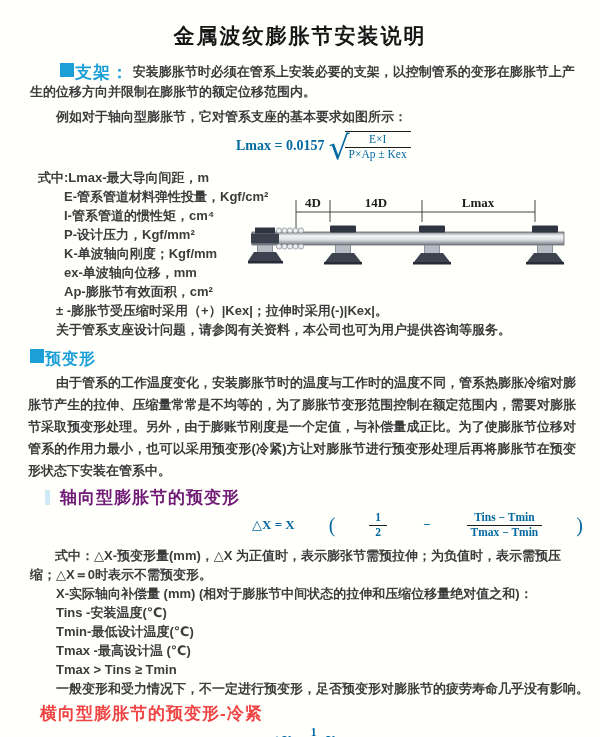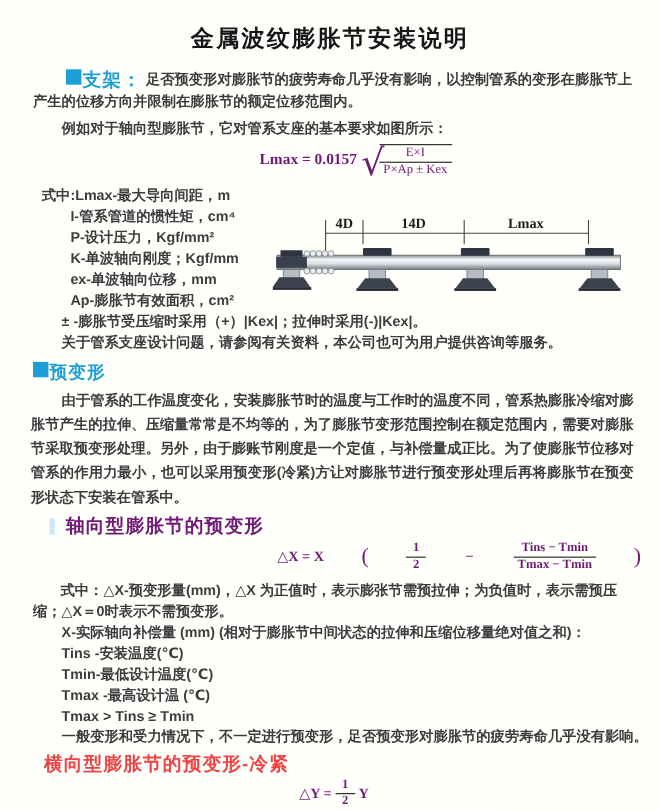--- a/index.html
+++ b/index.html
@@ -15,21 +15,21 @@
     font-size:21px;line-height:24px;font-weight:700;color:#161616;letter-spacing:2px;
   }
   
   .btxt{font-size:13px;font-weight:600;color:#3c3c3c;}
   
   .sq{display:inline-block;width:14px;height:14px;background:#1b9fd6;vertical-align:-1px;margin-right:1px;}
   .sec-title{color:#1b9fd6;font-size:17px;font-weight:700;vertical-align:-2px;letter-spacing:1px;}
   .para-support{margin:12px 24px 0 30px;line-height:19px;text-indent:30px;}
   .para-example{margin:6px 24px 0 30px;line-height:19px;text-indent:26px;}
   
-  .formula{font-family:"Liberation Serif","DejaVu Serif","DejaVu Sans",serif;color:#701a75;}
+  .formula{font-family:"Liberation Serif","DejaVu Serif","DejaVu Sans",serif;color:#0369a1;}
   .f-lmax{margin:4px 0 0 236px;height:32px;display:flex;align-items:center;}
   .f-lhs{font-weight:700;font-size:14px;margin-right:4px;}
   .radical{font-size:33px;font-weight:400;line-height:0;margin-right:-5px;position:relative;top:2px;font-family:"DejaVu Sans",sans-serif;}
   .frac{display:inline-block;text-align:center;font-size:11.5px;line-height:1.2;vertical-align:middle;}
   .frac .num{display:block;border-bottom:1px solid #1d1d1d;padding:0 6px;}
   .frac .den{display:block;padding:0 4px;}
   .radicand{border-top:1.5px solid #1d1d1d;padding-top:1px;}
   
   .defs{margin-top:6px;}
   .defs p{margin:0;line-height:19px;}
@@ -55,35 +55,36 @@
 </style>
 </head>
 <body>
 
 <div class="page">
 
   <h1 class="doc-title">金属波纹膨胀节安装说明</h1>
 
   <p class="para-support btxt">
     <span class="sq"></span><span class="sec-title">支架：</span>
-    <span>足否预变形对膨胀节的疲劳寿命几乎没有影响，以控制管系的变形在膨胀节上产生的位移方向并限制在膨胀节的额定位移范围内。</span>
+    <span>安装膨胀节时必须在管系上安装必要的支架，以控制管系的变形在膨胀节上产生的位移方向并限制在膨胀节的额定位移范围内。</span>
   </p>
   <p class="para-example btxt">例如对于轴向型膨胀节，它对管系支座的基本要求如图所示：</p>
 
   <div class="f-lmax formula">
     <span class="f-lhs">Lmax = 0.0157</span>
     <span class="radical">√</span>
     <span class="frac radicand">
       <span class="num">E×I</span>
       <span class="den">P×Ap ± Kex</span>
     </span>
   </div>
 
   <div class="defs btxt">
     <p class="d0">式中:Lmax-最大导向间距，m</p>
+    <p class="di">E-管系管道材料弹性投量，Kgf/cm²</p>
     <p class="di">I-管系管道的惯性矩，cm⁴</p>
     <p class="di">P-设计压力，Kgf/mm²</p>
     <p class="di">K-单波轴向刚度；Kgf/mm</p>
     <p class="di">ex-单波轴向位移，mm</p>
     <p class="di">Ap-膨胀节有效面积，cm²</p>
     <p class="dw">± -膨胀节受压缩时采用（+）|Kex|；拉伸时采用(-)|Kex|。</p>
     <p class="dw">关于管系支座设计问题，请参阅有关资料，本公司也可为用户提供咨询等服务。</p>
   </div>
 
   <div class="diagram">

